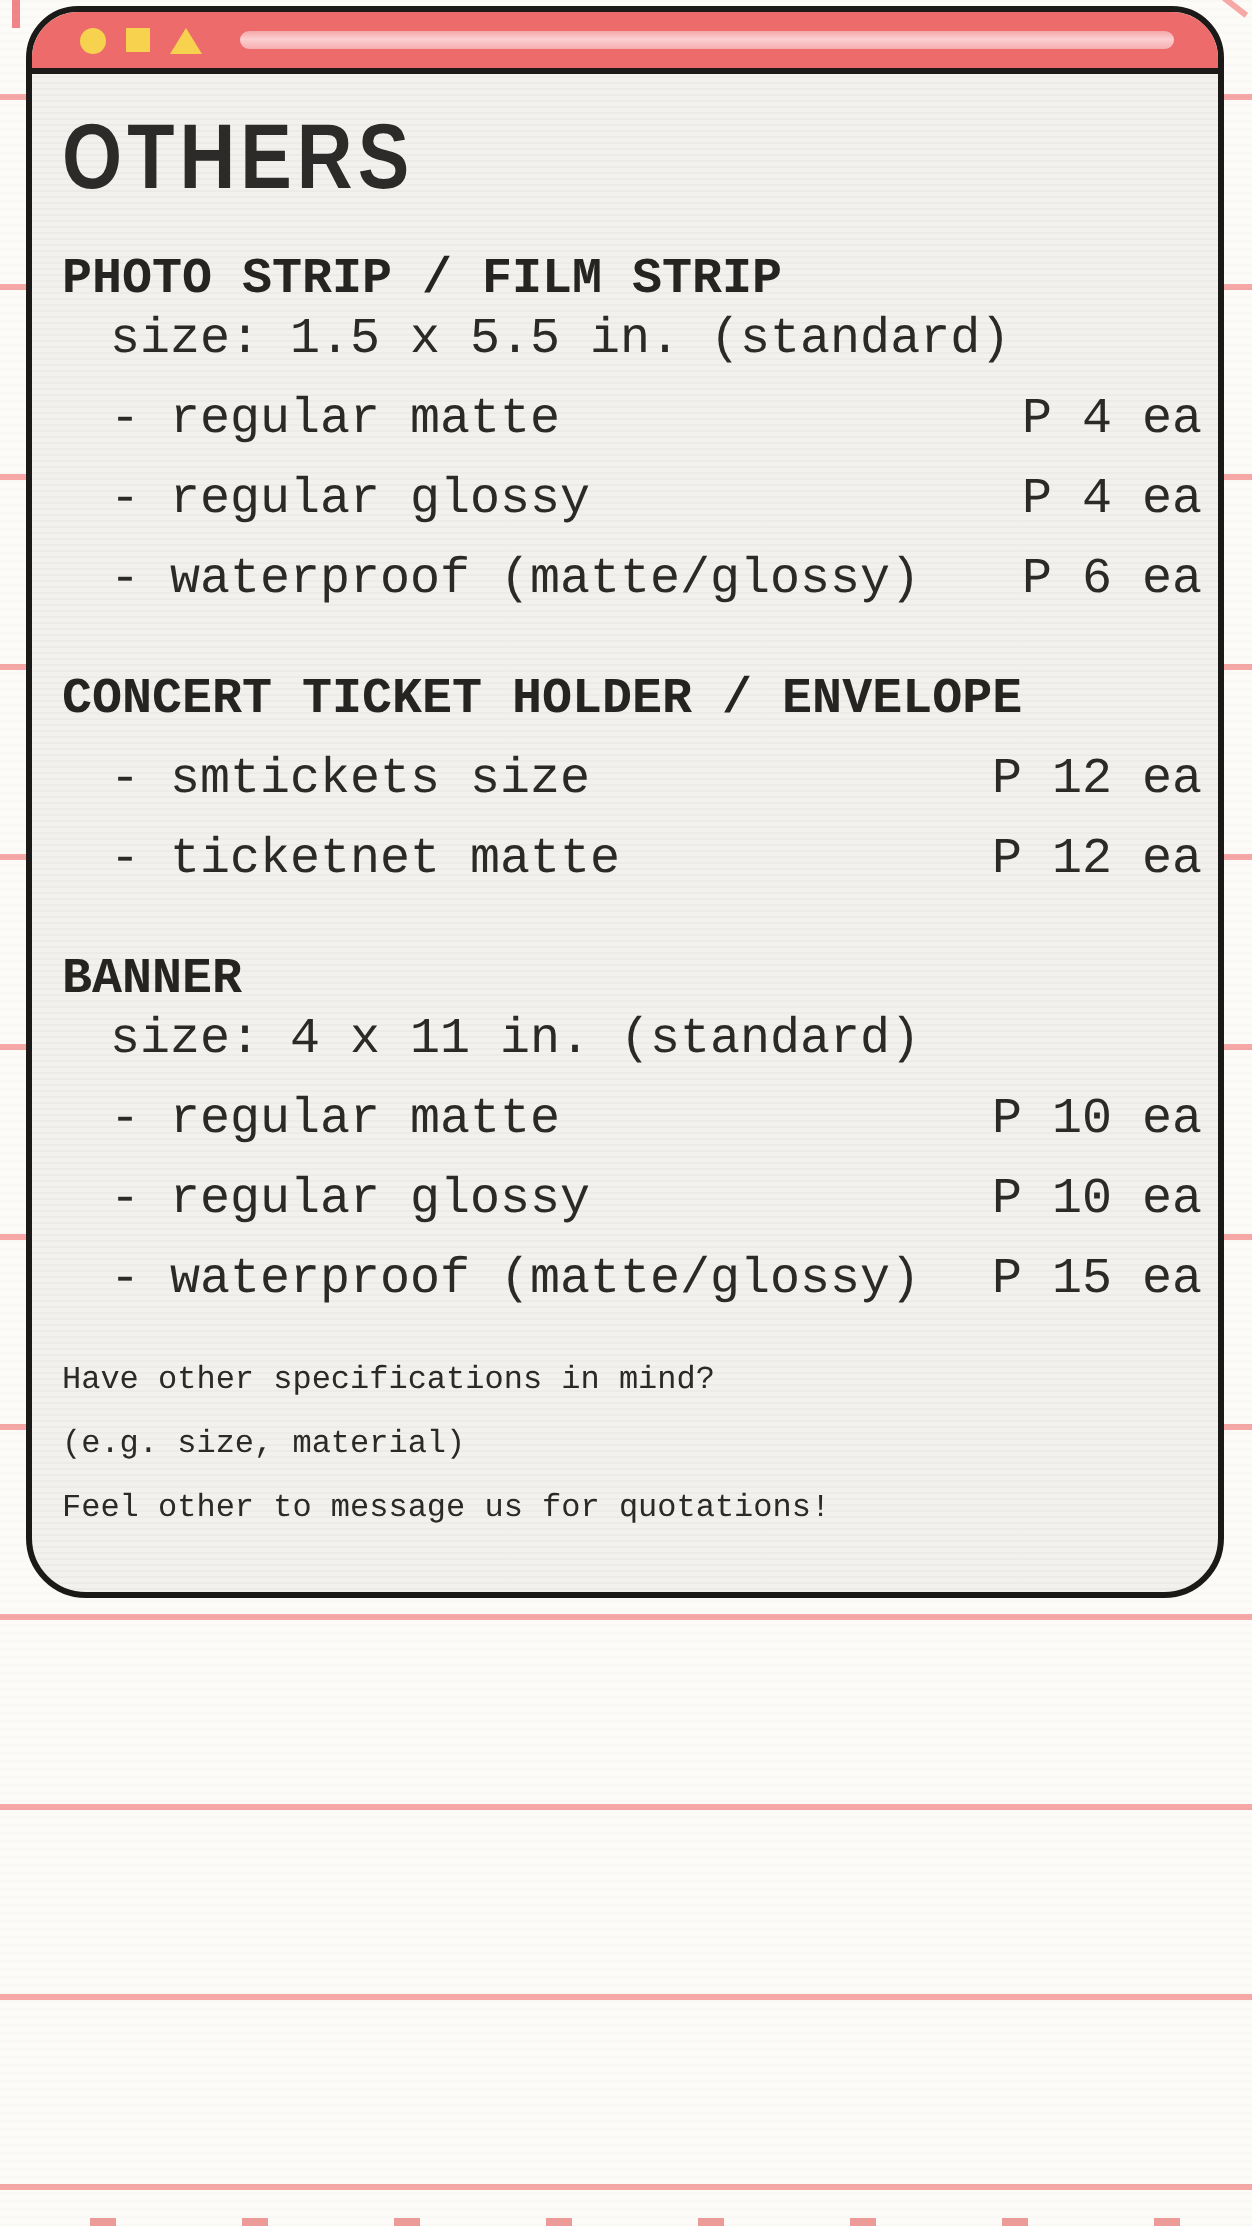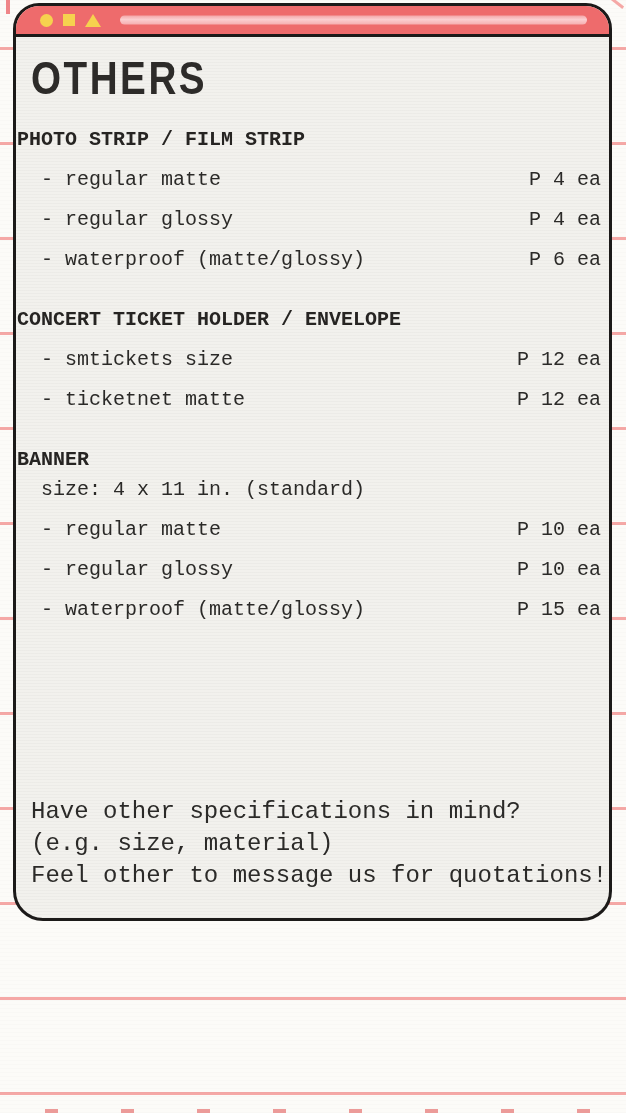--- a/index.html
+++ b/index.html
@@ -23,21 +23,21 @@
     position:relative;width:626px;height:1113px;overflow:hidden;
     background-color:var(--c-paper);
     background-image:
       repeating-linear-gradient(180deg, rgba(0,0,0,0.012) 0 1px, rgba(0,0,0,0) 1px 4px),
       linear-gradient(var(--c-line) 0 3px, rgba(0,0,0,0) 3px 95px);
     background-size:100% 4px,100% 95px;
     background-position:0 0,0 47px;
     background-repeat:repeat,repeat;
   }
   .window{
-    position:absolute;left:13px;top:3px;width:599px;height:918px;
+    position:absolute;left:13px;top:3px;width:599px;height:796px;
     border:3px solid var(--c-outline);
     border-radius:26px 26px 30px 30px;
     background-color:var(--c-card);
     background-image:repeating-linear-gradient(180deg, rgba(0,0,0,0) 0 2px, rgba(0,0,0,0.022) 2px 3px);
     overflow:hidden;
     display:flex;flex-direction:column;
   }
   .titlebar{
     height:31px;flex:0 0 31px;
     background:var(--c-titlebar);
@@ -62,32 +62,32 @@
   .content{position:relative;flex:1;}
   .page-title{
     position:absolute;left:15px;top:18px;margin:0;
     font-family:"Liberation Sans","DejaVu Sans",sans-serif;
     font-weight:800;font-size:46px;line-height:46px;
     letter-spacing:3px;color:#2d2b29;
     transform:scaleX(0.84);transform-origin:left center;
     white-space:nowrap;
   }
   .menu{
-    position:absolute;left:1px;right:8px;top:88px;
-    font-size:20px;line-height:30px;
+    position:absolute;left:15px;right:8px;top:88px;
+    font-size:25px;line-height:30px;
   }
   .section{margin:0 0 30px 0;}
   .section-heading{font-weight:bold;color:#262422;}
   .section-note{padding-left:24px;}
   .price-row{display:flex;justify-content:space-between;padding-left:24px;margin-top:10px;}
   .item-label{white-space:pre;}
   .item-price{white-space:pre;}
   .footer{
     position:absolute;left:15px;bottom:26px;
-    font-size:24px;line-height:32px;white-space:nowrap;margin-top:18px;
+    font-size:16px;line-height:32px;white-space:nowrap;margin-top:18px;
   }
   .sliver-top-left{position:absolute;left:6px;top:0;width:4px;height:14px;background:#ef8588;}
   .sliver-top-right{position:absolute;right:1px;top:1px;width:17px;height:3px;background:var(--c-line);transform:rotate(38deg);}
   .bottom-dashes{
     position:absolute;left:45px;right:15px;bottom:0;height:4px;
     background:repeating-linear-gradient(90deg,#ec9b99 0 13px,rgba(0,0,0,0) 13px 76px);
   }
 </style>
 </head>
 <body>
@@ -106,20 +106,21 @@
       <span class="ctl ctl-triangle"></span>
       <span class="urlbar"></span>
     </div>
 
     <div class="content">
       <h1 class="page-title">OTHERS</h1>
 
       <div class="menu" id="sections">
   <div class="section">
     <div class="section-heading">PHOTO STRIP / FILM STRIP</div>
+    <div class="section-note">size: 1.5 x 5.5 in. (standard)</div>
     <div class="price-row">
       <span class="item-label">- regular matte</span>
       <span class="item-price">P 4 ea</span>
     </div>
             <div class="price-row">
       <span class="item-label">- regular glossy</span>
       <span class="item-price">P 4 ea</span>
     </div>
             <div class="price-row">
       <span class="item-label">- waterproof (matte/glossy)</span>

